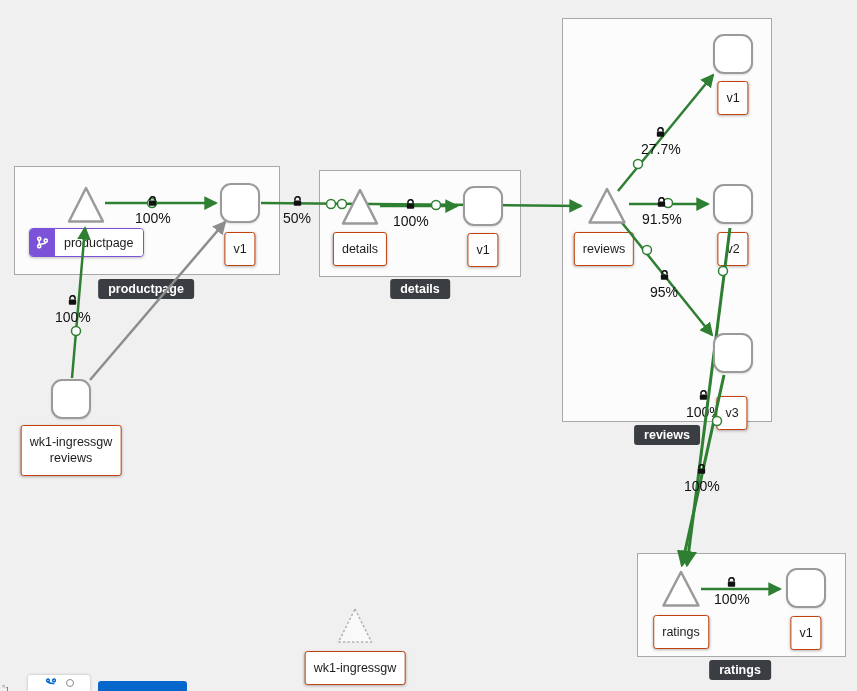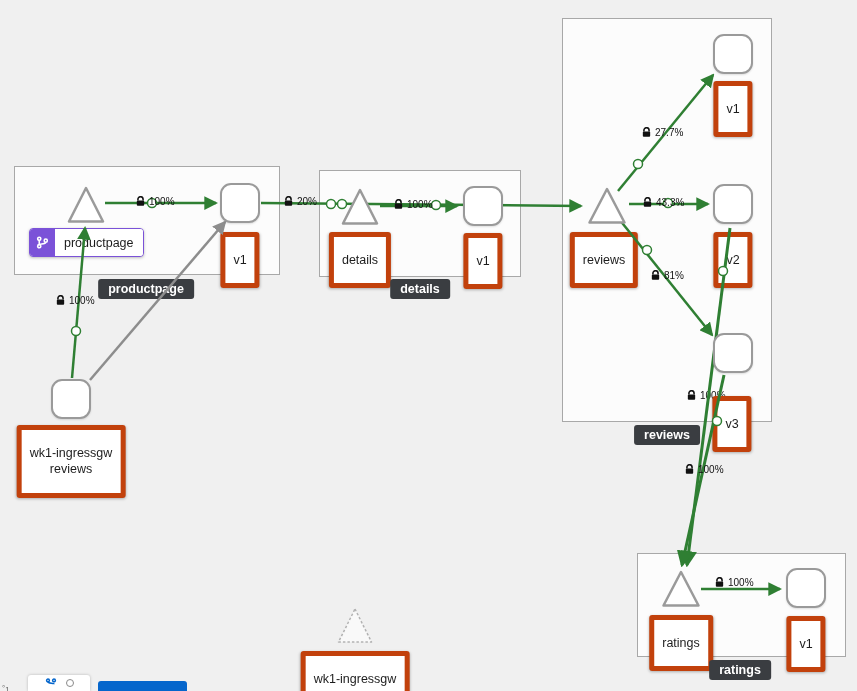--- a/index.html
+++ b/index.html
@@ -1,27 +1,27 @@
 <!DOCTYPE html>
 <html><head>
 <meta charset="utf-8">
 <style>
   html,body{margin:0;padding:0;}
   .stage{position:relative;width:857px;height:691px;background:#f0f0f0;overflow:hidden;
          font-family:"Liberation Sans",sans-serif;}
   .gbox{position:absolute;background:#fcfcfc;border:1px solid #a8a8a8;z-index:0;}
   .wnode{position:absolute;width:40px;height:40px;box-sizing:border-box;background:#fff;
          border:2px solid #9a9a9a;border-radius:11px;z-index:5;box-shadow:0 1px 2px rgba(0,0,0,.12);}
-  .chip{position:absolute;transform:translateX(-50%);background:#fff;border:5px solid #c2410c;
-        border-radius:3px;padding:15px 8px;font-size:12.5px;color:#1c1c1c;z-index:2;
+  .chip{position:absolute;transform:translateX(-50%);background:#fff;border:1px solid #c2410c;
+        border-radius:3px;padding:8px 8px;font-size:12.5px;color:#1c1c1c;z-index:2;
         box-shadow:0 1px 3px rgba(0,0,0,.28);white-space:nowrap;text-align:center;line-height:1.3;}
   .tooltip{position:absolute;transform:translateX(-50%);background:#3a3d41;color:#fff;
         font-weight:bold;font-size:12.5px;padding:3px 10px;border-radius:3px;z-index:2;white-space:nowrap;}
-  .elabel{position:absolute;display:flex;align-items:center;gap:3px;font-size:10px;color:#111;
-        z-index:4;white-space:nowrap;}
+  .elabel{position:absolute;display:flex;align-items:center;gap:3px;font-size:14px;color:#111;
+        z-index:4;white-space:nowrap;flex-direction:column;}
   svg.edges{position:absolute;left:0;top:0;z-index:3;}
   .badgechip{position:absolute;left:29px;top:228px;height:27px;display:flex;align-items:stretch;
         border:1px solid #7b52d8;border-radius:4px;overflow:hidden;z-index:2;
         box-shadow:0 1px 3px rgba(0,0,0,.25);background:#fff;}
   .badgeicon{width:25px;background:#7b52d8;display:flex;align-items:center;justify-content:center;}
   .badgetext{padding:0 9px;font-size:12.5px;color:#1c1c1c;display:flex;align-items:center;background:#fff;}
   .minichip{position:absolute;left:28px;top:675px;width:62px;height:16px;background:#fff;
         border-radius:3px 3px 0 0;box-shadow:0 0 3px rgba(0,0,0,.25);z-index:6;
         display:flex;align-items:center;justify-content:center;gap:9px;}
   .legendbtn{position:absolute;left:98px;top:681px;width:89px;height:10px;background:#0566cc;
@@ -135,49 +135,49 @@
         <path d="M3.2 5V3.6a2.8 2.8 0 015.6 0V5" fill="none" stroke="#111" stroke-width="1.7"></path>
         <rect x="2" y="5" width="8" height="5.6" rx="1" fill="#111"></rect>
       </svg>
     <span>100%</span>
   </div>
   <div class="elabel" style="left:283px;top:196px">
     <svg width="11" height="11" viewBox="0 0 12 12">
         <path d="M3.2 5V3.6a2.8 2.8 0 015.6 0V5" fill="none" stroke="#111" stroke-width="1.7"></path>
         <rect x="2" y="5" width="8" height="5.6" rx="1" fill="#111"></rect>
       </svg>
-    <span>20%</span>
+    <span>50%</span>
   </div>
   <div class="elabel" style="left:393px;top:199px">
     <svg width="11" height="11" viewBox="0 0 12 12">
         <path d="M3.2 5V3.6a2.8 2.8 0 015.6 0V5" fill="none" stroke="#111" stroke-width="1.7"></path>
         <rect x="2" y="5" width="8" height="5.6" rx="1" fill="#111"></rect>
       </svg>
     <span>100%</span>
   </div>
   <div class="elabel" style="left:641px;top:127px">
     <svg width="11" height="11" viewBox="0 0 12 12">
         <path d="M3.2 5V3.6a2.8 2.8 0 015.6 0V5" fill="none" stroke="#111" stroke-width="1.7"></path>
         <rect x="2" y="5" width="8" height="5.6" rx="1" fill="#111"></rect>
       </svg>
     <span>27.7%</span>
   </div>
   <div class="elabel" style="left:642px;top:197px">
     <svg width="11" height="11" viewBox="0 0 12 12">
         <path d="M3.2 5V3.6a2.8 2.8 0 015.6 0V5" fill="none" stroke="#111" stroke-width="1.7"></path>
         <rect x="2" y="5" width="8" height="5.6" rx="1" fill="#111"></rect>
       </svg>
-    <span>43.3%</span>
+    <span>91.5%</span>
   </div>
   <div class="elabel" style="left:650px;top:270px">
     <svg width="11" height="11" viewBox="0 0 12 12">
         <path d="M3.2 5V3.6a2.8 2.8 0 015.6 0V5" fill="none" stroke="#111" stroke-width="1.7"></path>
         <rect x="2" y="5" width="8" height="5.6" rx="1" fill="#111"></rect>
       </svg>
-    <span>81%</span>
+    <span>95%</span>
   </div>
   <div class="elabel" style="left:686px;top:390px;z-index:1">
     <svg width="11" height="11" viewBox="0 0 12 12">
         <path d="M3.2 5V3.6a2.8 2.8 0 015.6 0V5" fill="none" stroke="#111" stroke-width="1.7"></path>
         <rect x="2" y="5" width="8" height="5.6" rx="1" fill="#111"></rect>
       </svg>
     <span>100%</span>
   </div>
   <div class="elabel" style="left:684px;top:464px">
     <svg width="11" height="11" viewBox="0 0 12 12">

